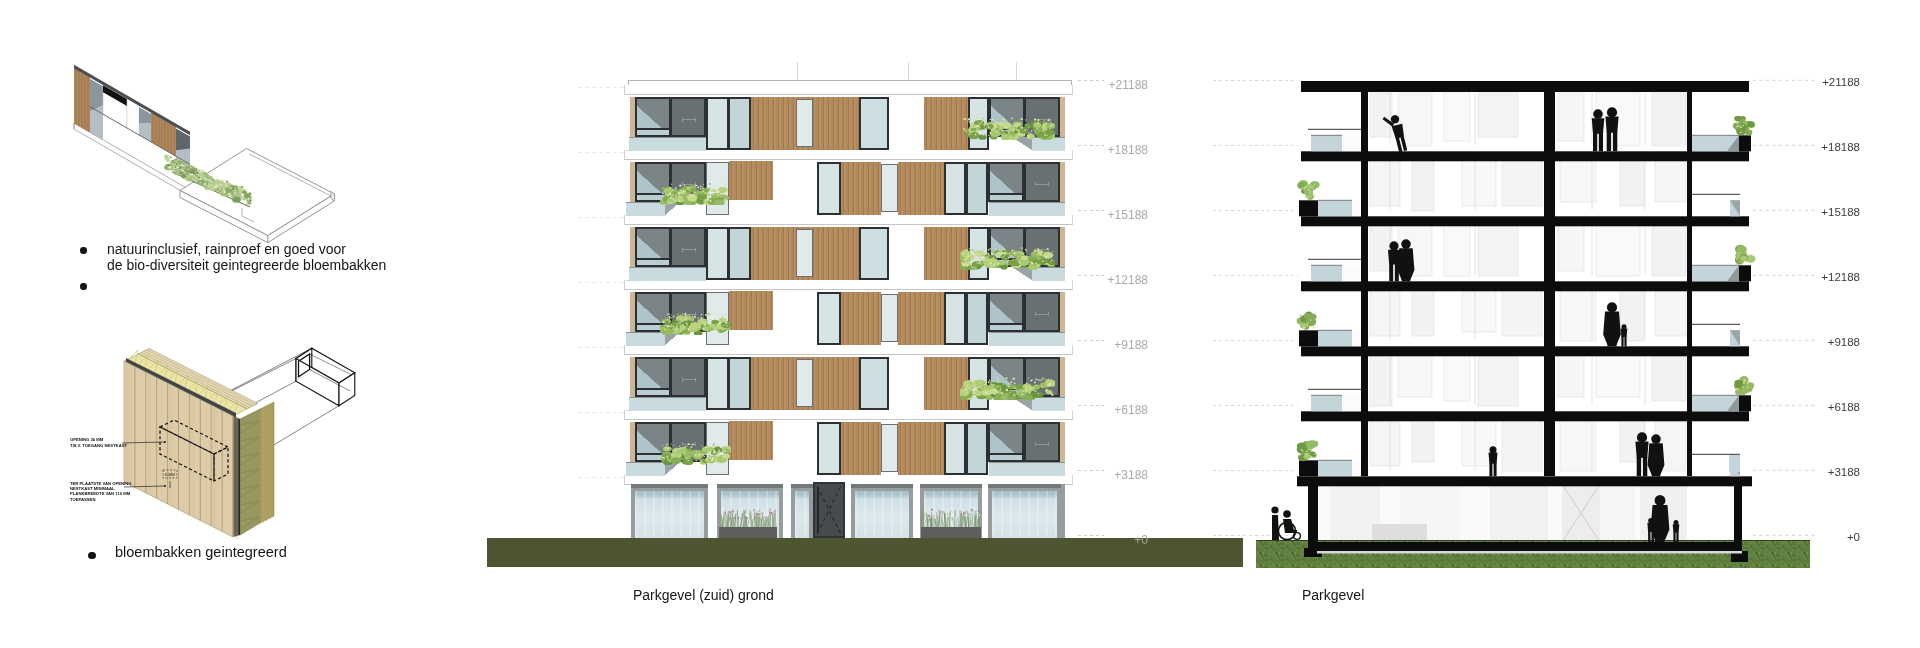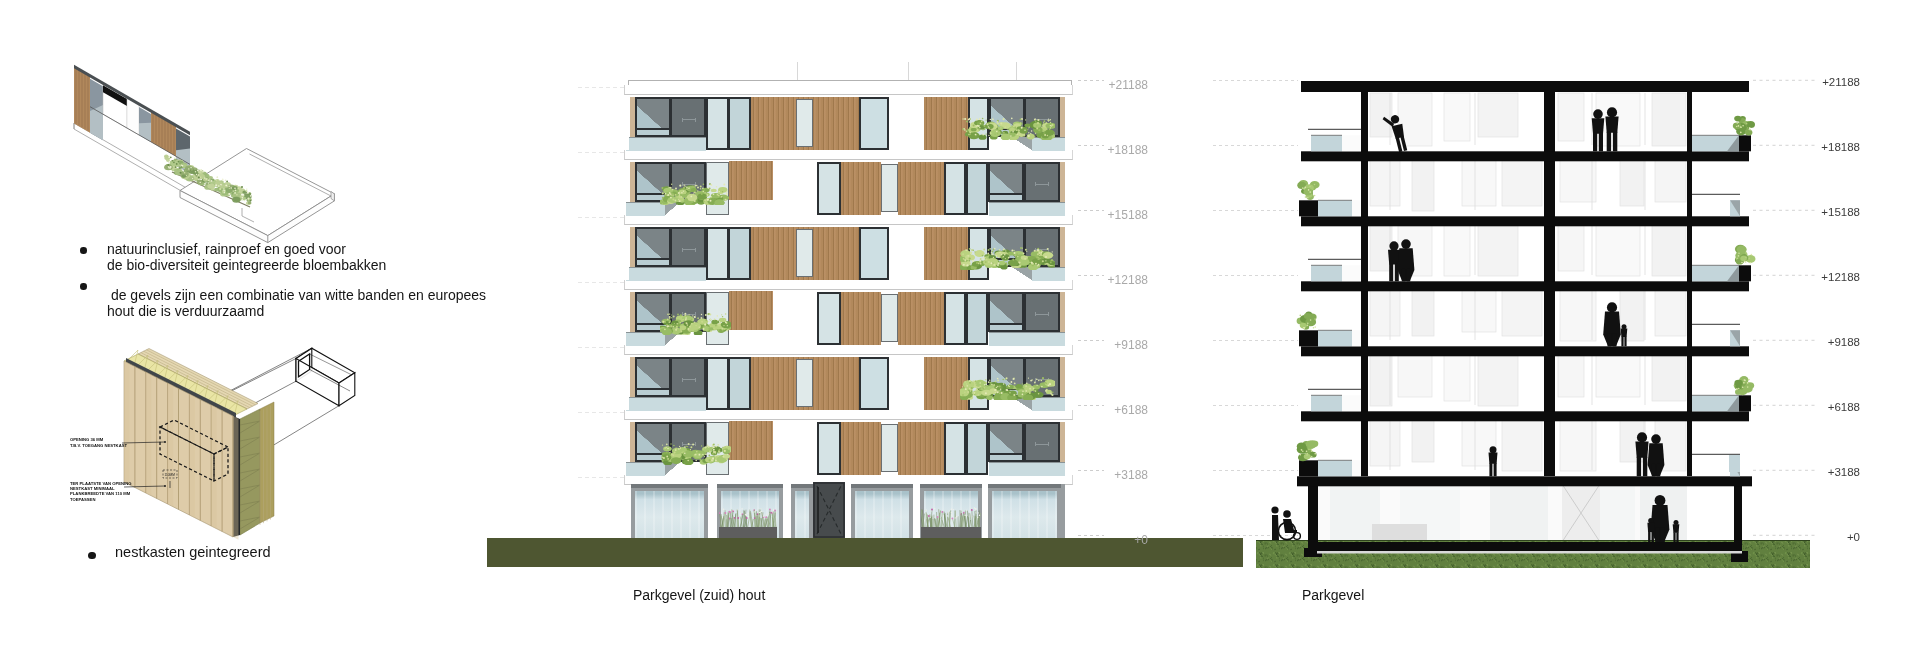--- a/index.html
+++ b/index.html
@@ -1479,29 +1479,28 @@
 <div class="a lbl" style="left:1098px;top:468px">+3188</div>
 <div class="a" style="left:1078px;top:470px;width:26px;height:1px;background:repeating-linear-gradient(90deg,#cdcdcd 0 3px,transparent 3px 6px)"></div>
 <div class="a" style="left:1213px;top:470px;width:85px;height:1px;background:repeating-linear-gradient(90deg,#d8d8d8 0 3px,transparent 3px 6px)"></div>
 <div class="a" style="left:578px;top:477px;width:46px;height:1px;background:repeating-linear-gradient(90deg,#e7e7e7 0 4px,transparent 4px 7px)"></div>
 <div class="a lbl" style="left:1098px;top:533px">+0</div>
 <div class="a" style="left:1078px;top:535px;width:26px;height:1px;background:repeating-linear-gradient(90deg,#cdcdcd 0 3px,transparent 3px 6px)"></div>
 <div class="a" style="left:1213px;top:535px;width:85px;height:1px;background:repeating-linear-gradient(90deg,#d8d8d8 0 3px,transparent 3px 6px)"></div>
 <div class="a" style="left:797px;top:62px;width:1px;height:18px;background:#d8d8d8"></div>
 <div class="a" style="left:908px;top:62px;width:1px;height:18px;background:#d8d8d8"></div>
 <div class="a" style="left:1016px;top:62px;width:1px;height:18px;background:#d8d8d8"></div>
-<div class="a cap" style="left:633px;top:586.5px">Parkgevel (zuid) hout</div>
+<div class="a cap" style="left:633px;top:586.5px">Parkgevel (zuid) grond</div>
 <div class="a cap" style="left:1302px;top:586.5px">Parkgevel</div>
 <div class="a txt" style="left:107px;top:241px;width:560px">
 <div style="margin-bottom:13px">natuurinclusief, rainproef en goed voor<br>de bio-diversiteit geintegreerde bloembakken</div>
-<div>&nbsp;de gevels zijn een combinatie van witte banden en europees<br>hout die is verduurzaamd</div>
 </div>
 <div class="a blt" style="left:80px;top:247px"></div>
 <div class="a blt" style="left:80px;top:283px"></div>
-<div class="a" style="left:115px;top:543.5px;color:#151515;font-size:14.5px">nestkasten geintegreerd</div>
+<div class="a" style="left:115px;top:543.5px;color:#151515;font-size:14.5px">bloembakken geintegreerd</div>
 <div class="a blt" style="left:88px;top:551.5px;width:7.5px;height:7.5px"></div>
 <svg class="a" style="left:0;top:0" width="400" height="260" viewBox="0 0 400 260">
 <polygon points="74,123 266,234 266,240 74,129" fill="#fff" stroke="#9a9a9a" stroke-width="0.8"></polygon>
 <line x1="74" y1="123" x2="74" y2="129" stroke="#9a9a9a" stroke-width="0.8"></line>
 <polygon points="246.5,148.5 334.4,193.9 267.8,235.6 180,190.5" fill="#fff" stroke="#8a8a8a" stroke-width="0.9"></polygon>
 <polygon points="334.4,193.9 334.4,200.9 267.8,242.6 180,197.5 180,190.5 267.8,235.6" fill="#fdfdfd" stroke="#8a8a8a" stroke-width="0.9"></polygon>
 <line x1="267.8" y1="235.6" x2="267.8" y2="242.6" stroke="#8a8a8a" stroke-width="0.9"></line>
 <line x1="249.5" y1="154" x2="331" y2="196" stroke="#9a9a9a" stroke-width="0.8"></line>
 <polygon points="331,191.5 334.4,193.9 334.4,200.9 331,198.5" fill="#eee" stroke="#8a8a8a" stroke-width="0.7"></polygon>
 <polyline points="242,208 242,216 254,222" fill="none" stroke="#9a9a9a" stroke-width="0.8"></polyline>

